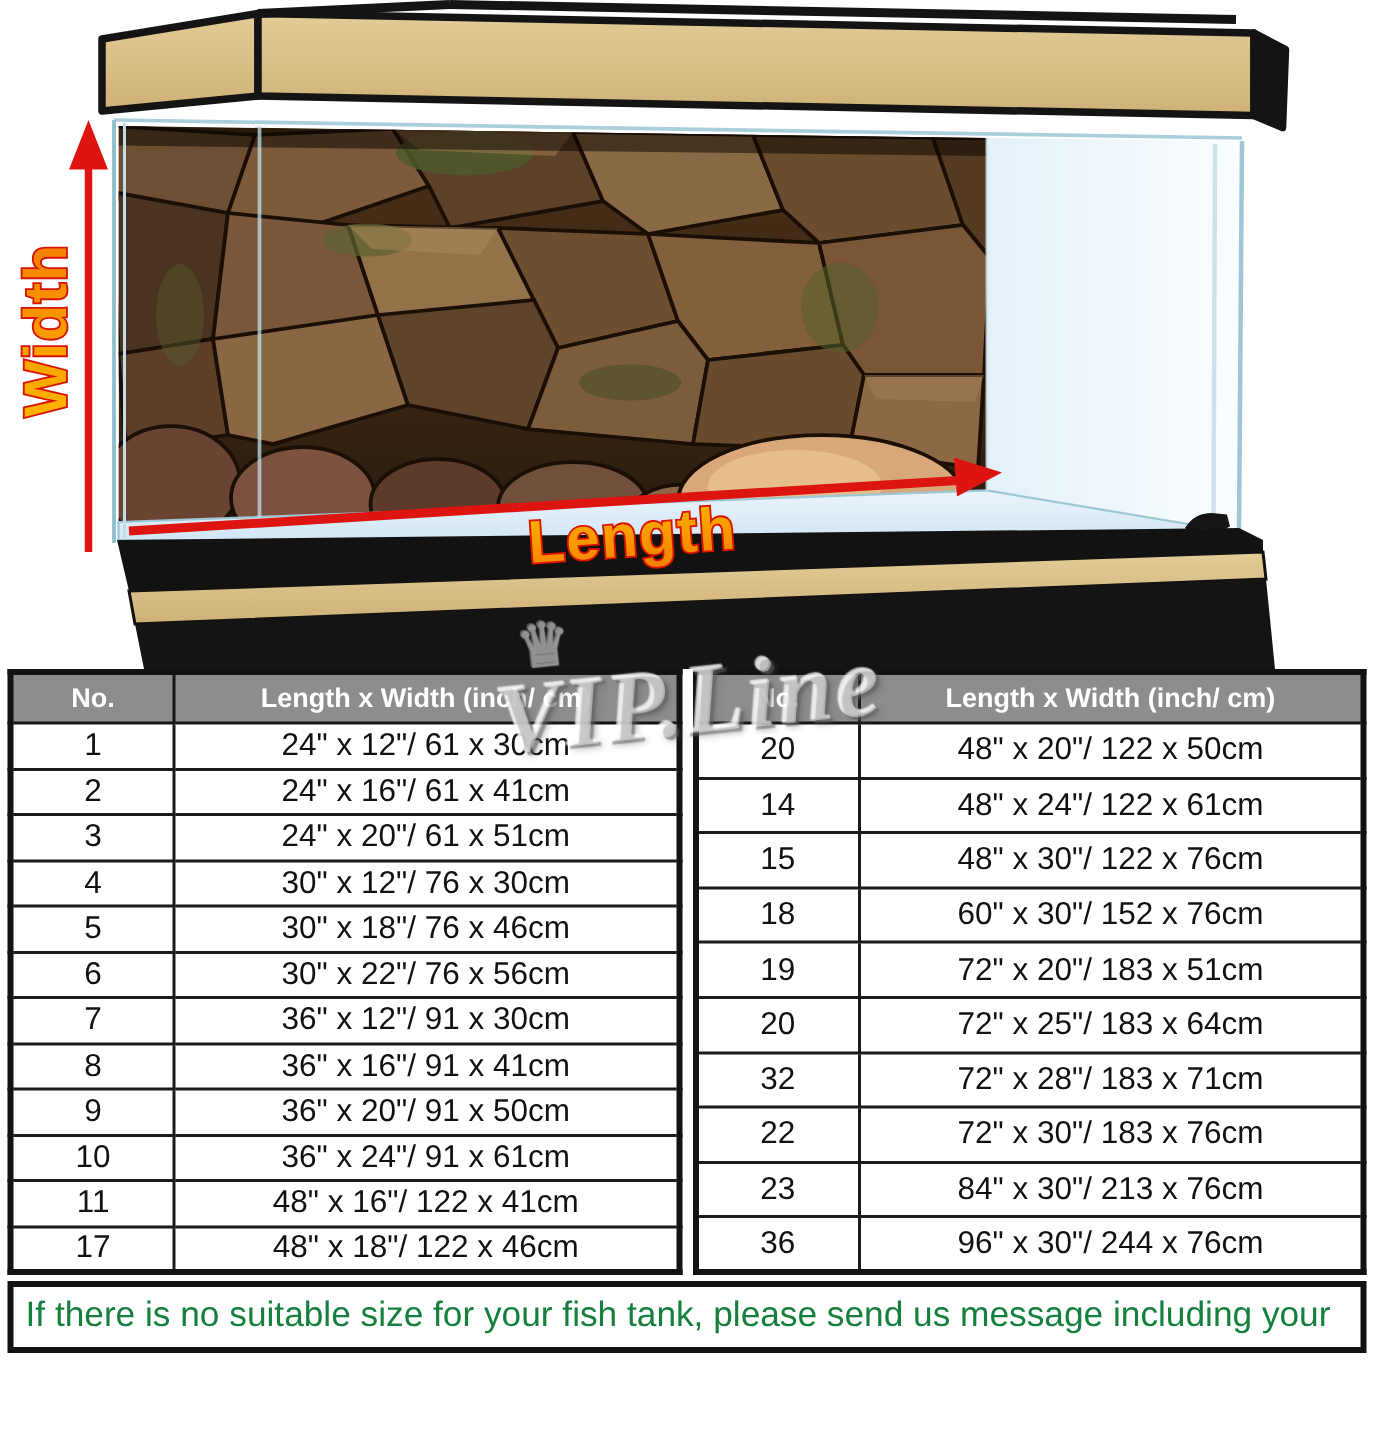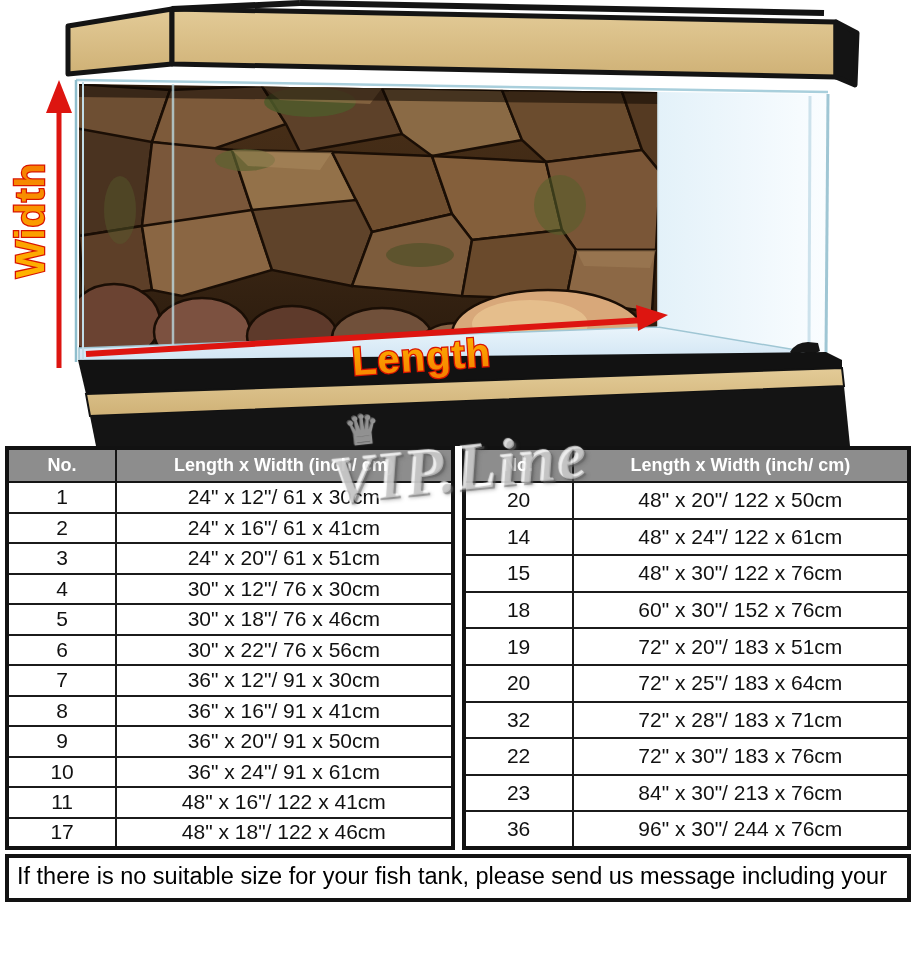--- a/index.html
+++ b/index.html
@@ -61,21 +61,21 @@
     height: 30.5px; text-align: center;
     border: 2px solid #1b1b1b;
     white-space: nowrap; overflow: hidden;
   }
 
   
   .note-box {
     margin: 4px 5px 0 5px;
     border: 4px solid #121212;
     padding: 4px 8px 6px 8px;
-    font-size: 23.5px; line-height: 1.26; color: #000000;
+    font-size: 23.5px; line-height: 1.26; color: #15803d;
     background: #ffffff; position: relative; z-index: 2;
   }
   .note-box .line2 { padding-left: 6px; }
 </style>
 </head>
 <body>
 
 <div class="page">
 
   <div class="illustration">

